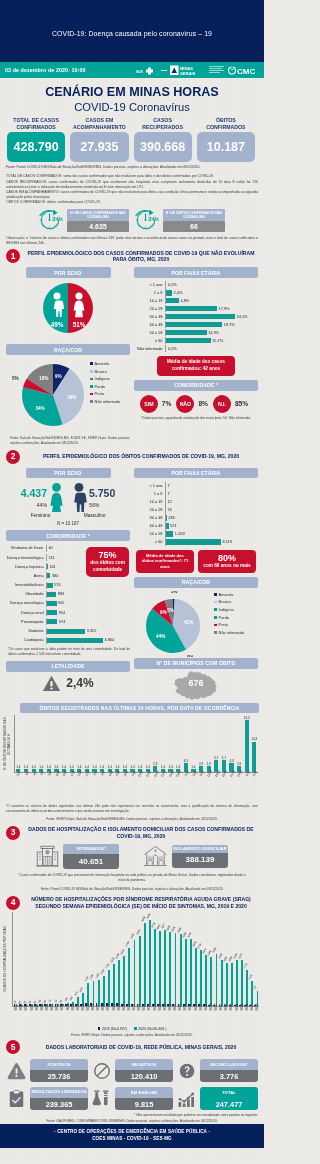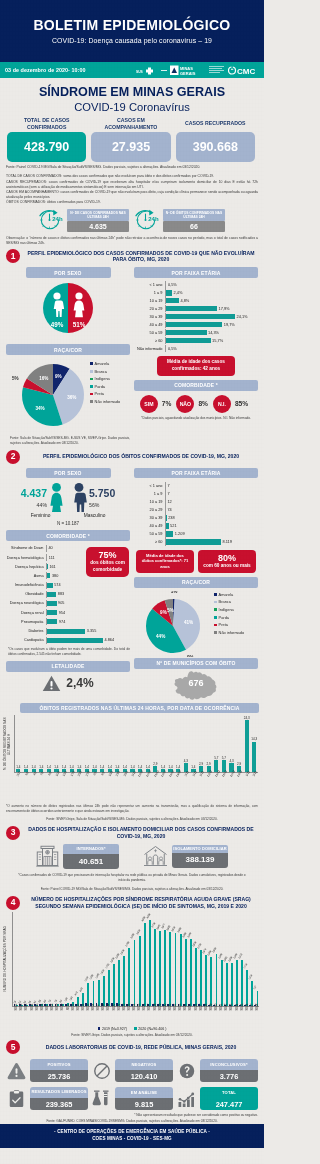--- a/index.html
+++ b/index.html
@@ -72,21 +72,20 @@
 .agerow .bwrap{flex:1;display:flex;align-items:center;position:relative}
 .agerow .bar{height:5.2px;background:#0d9a93}
 .agerow .vl{font-size:3.7px;color:#1c1c1c;margin-left:1.5px;white-space:nowrap}
 .agerow .axis{position:absolute;left:0;top:-1px;bottom:-1px;width:0.6px;background:#9a9a9a}
 </style>
 </head>
 <body>
 <div class="texture"></div>
 
 <div class="topbar">
-  <h1>BOLETIM EPIDEMIOLÓGICO</h1>
   <h2>COVID-19: Doença causada pelo coronavírus – 19</h2>
 </div>
 <div class="datebar">
   <span class="date">03 de dezembro de 2020- 10:00</span>
   <span class="logos">
 
     <span>
       <svg width="22" height="9" viewBox="0 0 44 18">
         <text x="0" y="13" font-family="Liberation Sans" font-size="6.5" font-weight="bold" fill="#fff">SUS</text>
         <path d="M24 3h6v4h4v6h-4v4h-6v-4h-4V7h4z" fill="#fff"></path>
@@ -116,35 +115,39 @@
         <circle cx="8" cy="11" r="7" fill="none" stroke="#fff" stroke-width="2.4"></circle>
         <rect x="7" y="1" width="2.5" height="6" fill="#00a499"></rect>
         <rect x="6" y="7.5" width="4.5" height="2" fill="#fff"></rect>
         <text x="18" y="18" font-family="Liberation Sans" font-size="16" font-weight="bold" fill="#fff">CMC</text>
       </svg>
     </span>
   </span>
 </div>
 
 <div class="scenario">
-  <h3>SÍNDROME EM MINAS GERAIS</h3>
+  <h3>CENÁRIO EM MINAS HORAS</h3>
   <h4>COVID-19 Coronavírus</h4>
 </div>
 <div class="cards">
   <div class="card">
     <div class="lbl">TOTAL DE CASOS CONFIRMADOS</div>
     <div class="val" style="background:#00a499">428.790</div>
   </div>
   <div class="card">
     <div class="lbl">CASOS EM ACOMPANHAMENTO</div>
     <div class="val" style="background:#a3b3ce">27.935</div>
   </div>
   <div class="card">
     <div class="lbl">CASOS RECUPERADOS</div>
     <div class="val" style="background:#a3b3ce">390.668</div>
+  </div>
+  <div class="card">
+    <div class="lbl">ÓBITOS CONFIRMADOS</div>
+    <div class="val" style="background:#a3b3ce">10.187</div>
   </div>
 </div>
 <div class="tiny" style="padding-top:3px">Fonte: Painel COVID-19 MG/Sala de Situação/SubVS/SES/MG. Dados parciais, sujeitos a alterações. Atualizado em 03/12/2020.</div>
 <div class="tiny" style="padding-top:4px">
   <div>TOTAL DE CASOS CONFIRMADOS: soma dos casos confirmados que não evoluíram para óbito e dos óbitos confirmados por COVID-19.</div>
   <div>CASOS RECUPERADOS: casos confirmados de COVID-19 que receberam alta hospitalar e/ou cumpriram isolamento domiciliar de 10 dias E estão há 72h assintomáticos (sem a utilização de medicamentos sintomáticos) E sem internação em UTI.</div>
   <div>CASOS EM ACOMPANHAMENTO: casos confirmados de COVID-19 que não evoluíram para óbito, cuja condição clínica permanece sendo acompanhada ou aguarda atualização pelos municípios.</div>
   <div>ÓBITOS CONFIRMADOS: óbitos confirmados para COVID-19.</div>
 </div>
 <div class="last24">

